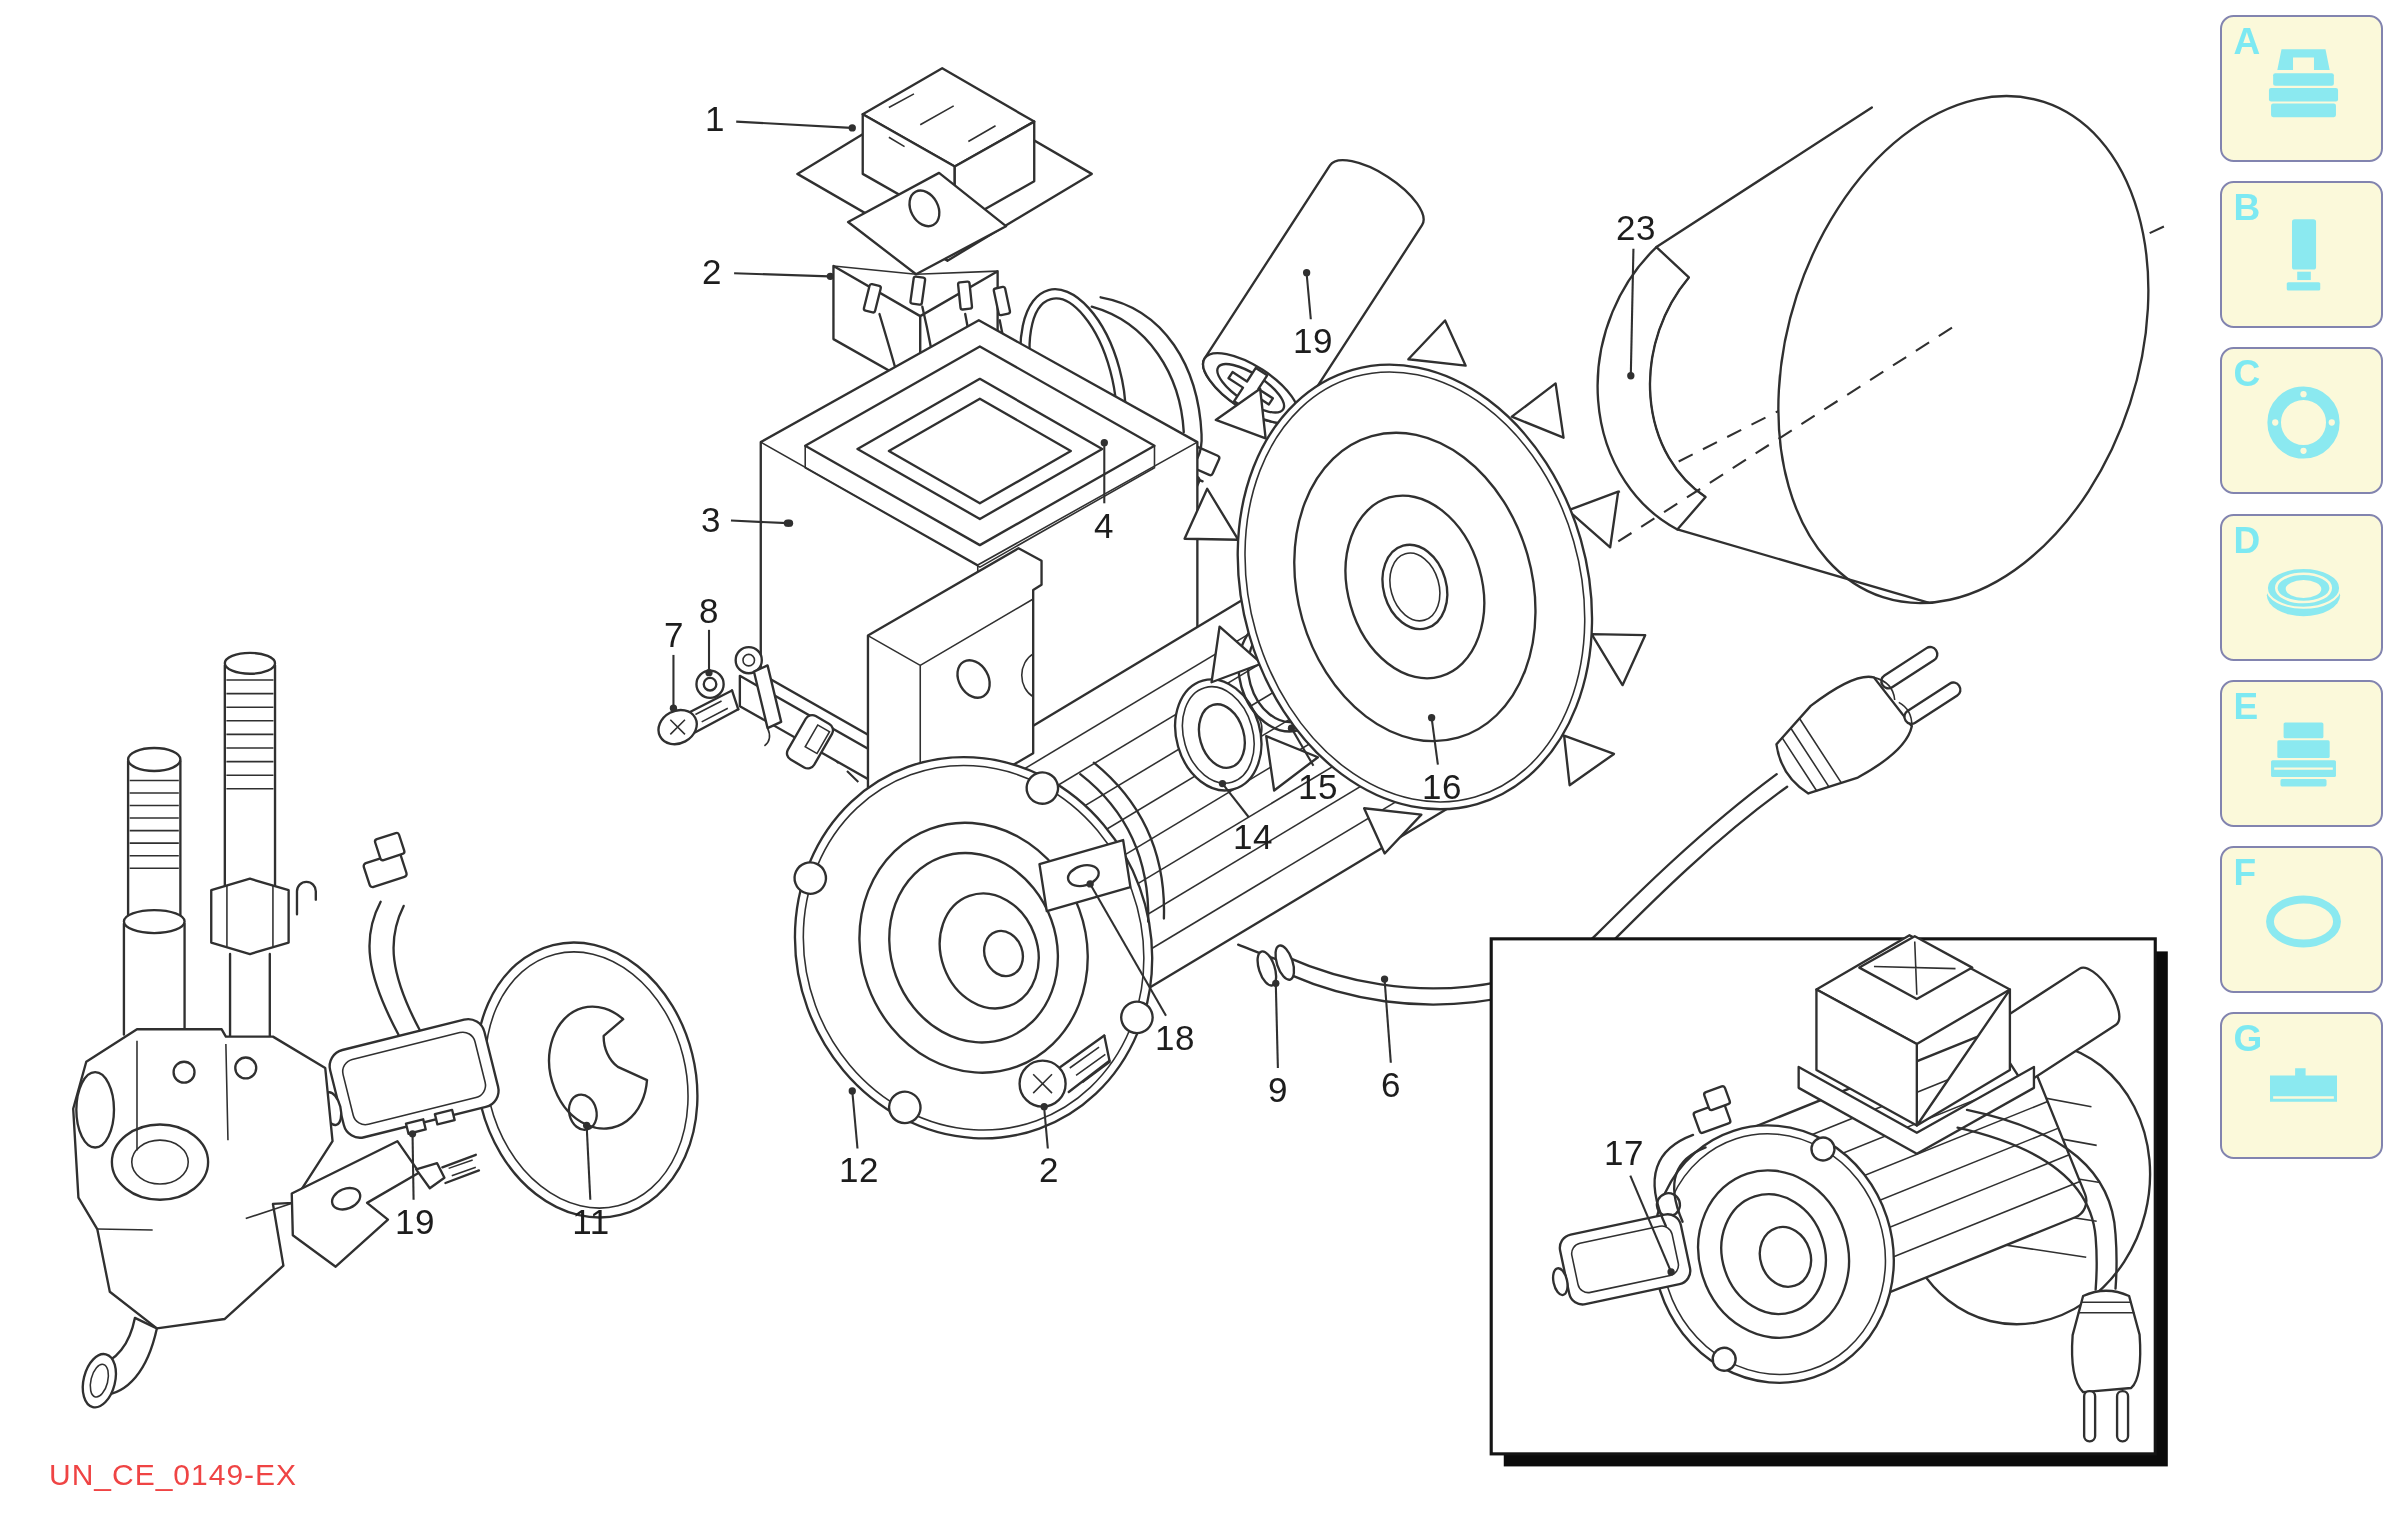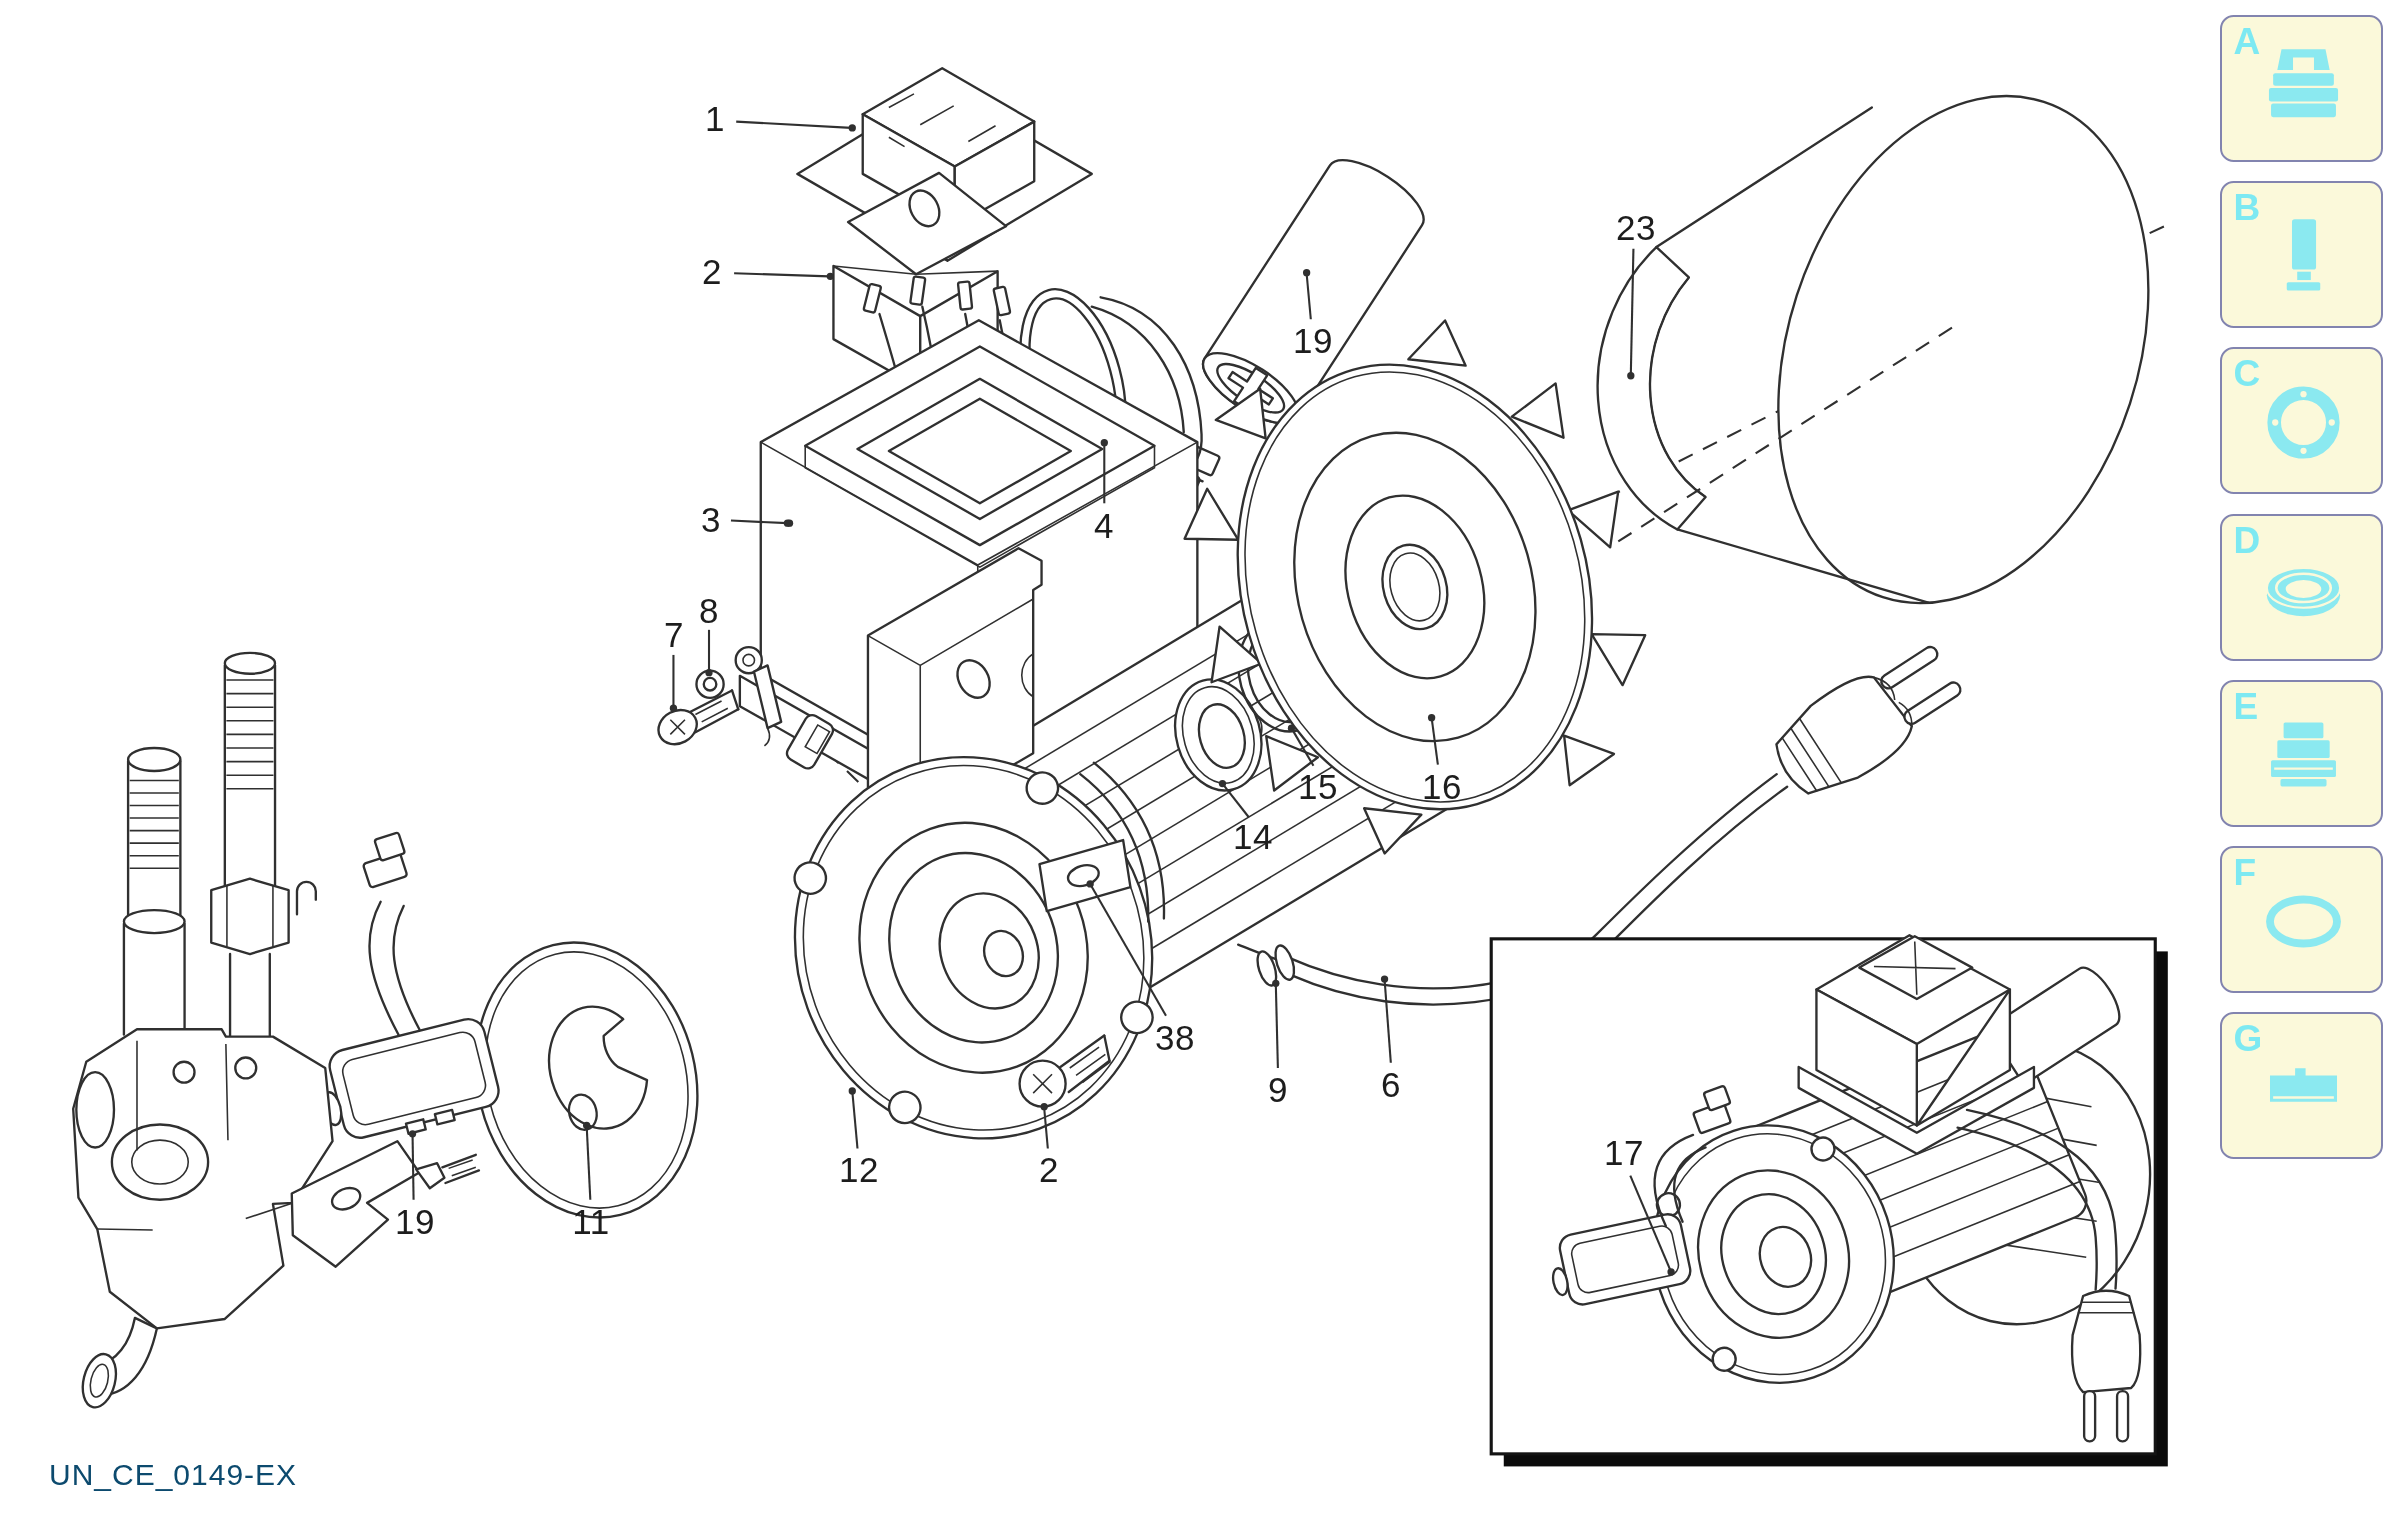--- a/index.html
+++ b/index.html
@@ -7,21 +7,21 @@
           font-family:"Liberation Sans",sans-serif;}
   svg{display:block;}
   #diagram{position:absolute;left:0;top:0;}
   .ln{fill:none;stroke:#303030;stroke-width:4.5;stroke-linecap:round;stroke-linejoin:round;}
   .fw{fill:#ffffff;stroke:#303030;stroke-width:4.5;stroke-linejoin:round;}
   .thin{fill:none;stroke:#303030;stroke-width:3;}
   .dash{fill:none;stroke:#303030;stroke-width:4;stroke-dasharray:30 22;}
   .dot{fill:#303030;stroke:none;}
   .callout{position:absolute;transform:translate(-50%,-50%);
            font-size:35px;font-weight:500;color:#1d1d1d;letter-spacing:0.5px;white-space:nowrap;}
-  .code-label{position:absolute;left:49px;top:1458px;font-size:30px;font-weight:400;color:#0c4a6e;letter-spacing:1px;}
+  .code-label{position:absolute;left:49px;top:1458px;font-size:30px;font-weight:400;color:#ef4444;letter-spacing:1px;}
   .sb-item{position:absolute;left:2220px;width:163px;height:147px;box-sizing:border-box;
            background:#FBF9DA;border:2.1px solid #8284AF;border-radius:13.6px;}
   .sb-letter{position:absolute;top:4.2px;left:11.5px;font-size:37px;font-weight:700;color:#7DE9F2;}
   .sb-icon{position:absolute;left:29px;top:29px;}
 </style>
 </head>
 <body>
 
 <div class="canvas">
 
@@ -400,21 +400,21 @@
   <div class="callout" style="left:712px;top:272px">2</div>
   <div class="callout" style="left:711px;top:520px">3</div>
   <div class="callout" style="left:1104px;top:526px">4</div>
   <div class="callout" style="left:674px;top:635px">7</div>
   <div class="callout" style="left:709px;top:611px">8</div>
   <div class="callout" style="left:1313px;top:341px">19</div>
   <div class="callout" style="left:1636px;top:228px">23</div>
   <div class="callout" style="left:1253px;top:837px">14</div>
   <div class="callout" style="left:1318px;top:787px">15</div>
   <div class="callout" style="left:1442px;top:787px">16</div>
-  <div class="callout" style="left:1175px;top:1038px">38</div>
+  <div class="callout" style="left:1175px;top:1038px">18</div>
   <div class="callout" style="left:1278px;top:1090px">9</div>
   <div class="callout" style="left:1391px;top:1085px">6</div>
   <div class="callout" style="left:859px;top:1170px">12</div>
   <div class="callout" style="left:1049px;top:1170px">2</div>
   <div class="callout" style="left:415px;top:1222px">19</div>
   <div class="callout" style="left:591px;top:1222px">11</div>
   <div class="callout" style="left:1624px;top:1153px">17</div>
 
   <div>
 

